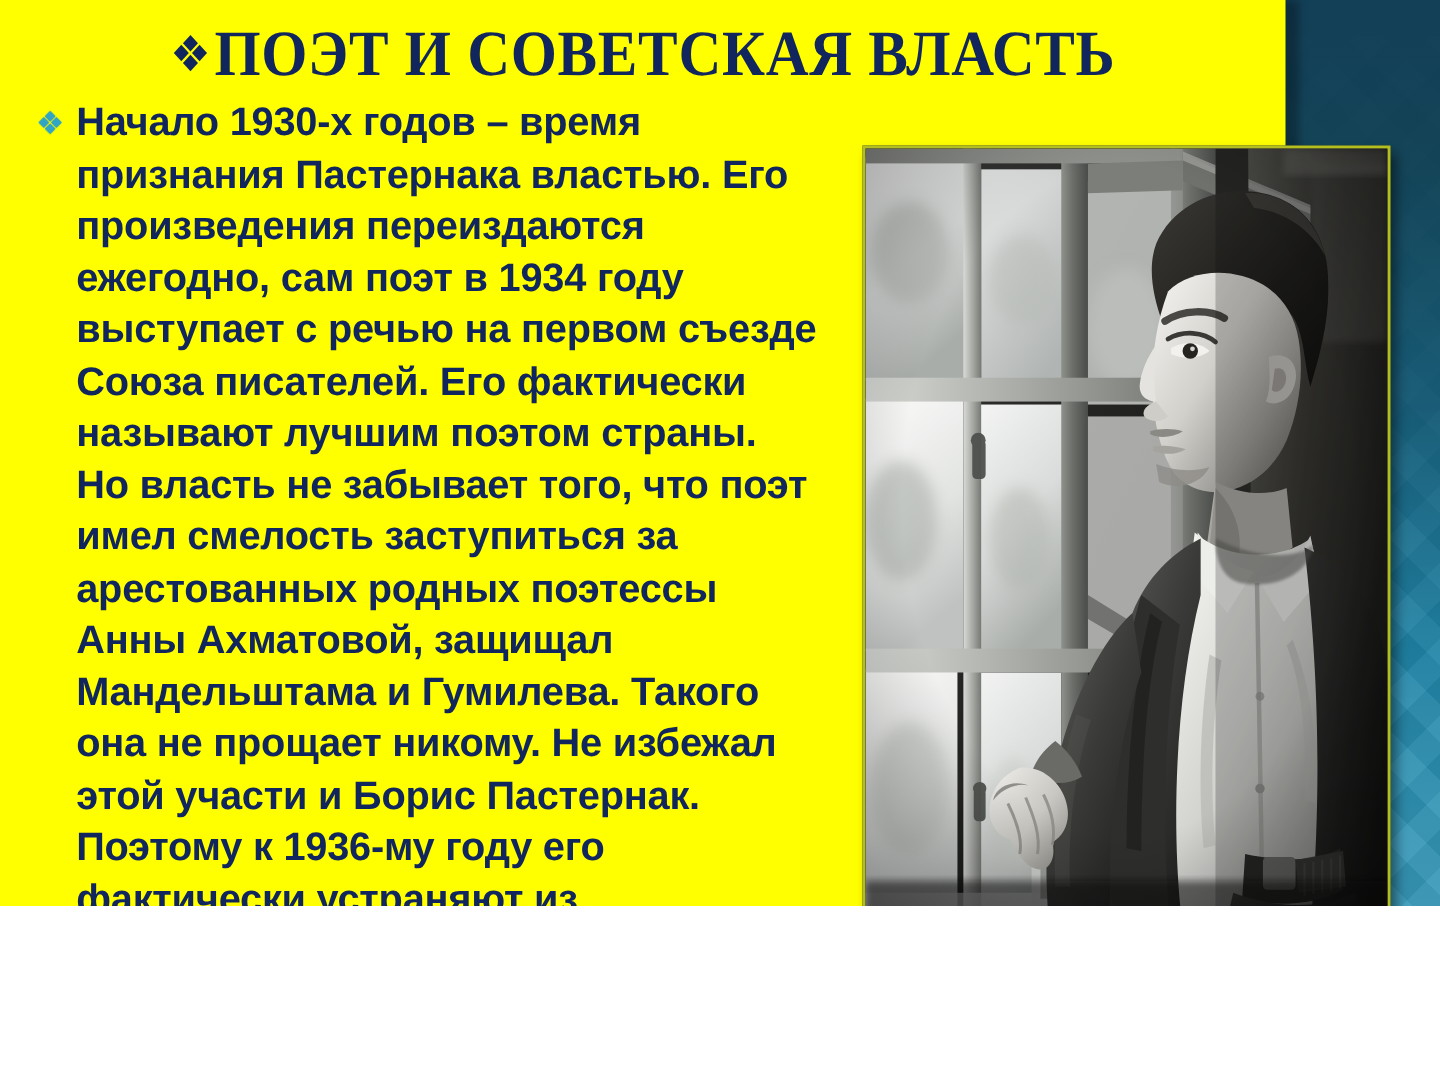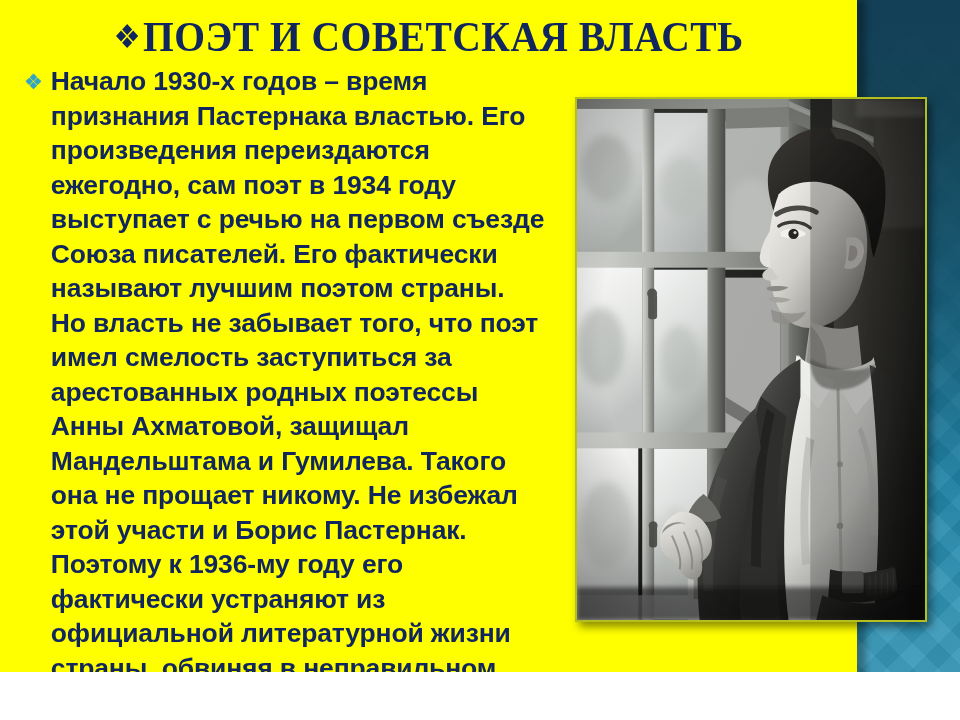--- a/index.html
+++ b/index.html
@@ -8,21 +8,21 @@
     padding: 0;
     background: #ffffff;
   }
   body {
     font-family: "Liberation Sans", "DejaVu Sans", sans-serif;
   }
 
   .slide {
     position: relative;
     width: 960px;
-    height: 672px;
+    height: 604px;
     overflow: hidden;
     background: #1b4a63;
   }
 
   
   .bg-teal {
     position: absolute;
     inset: 0;
     background:
       linear-gradient(to bottom,

